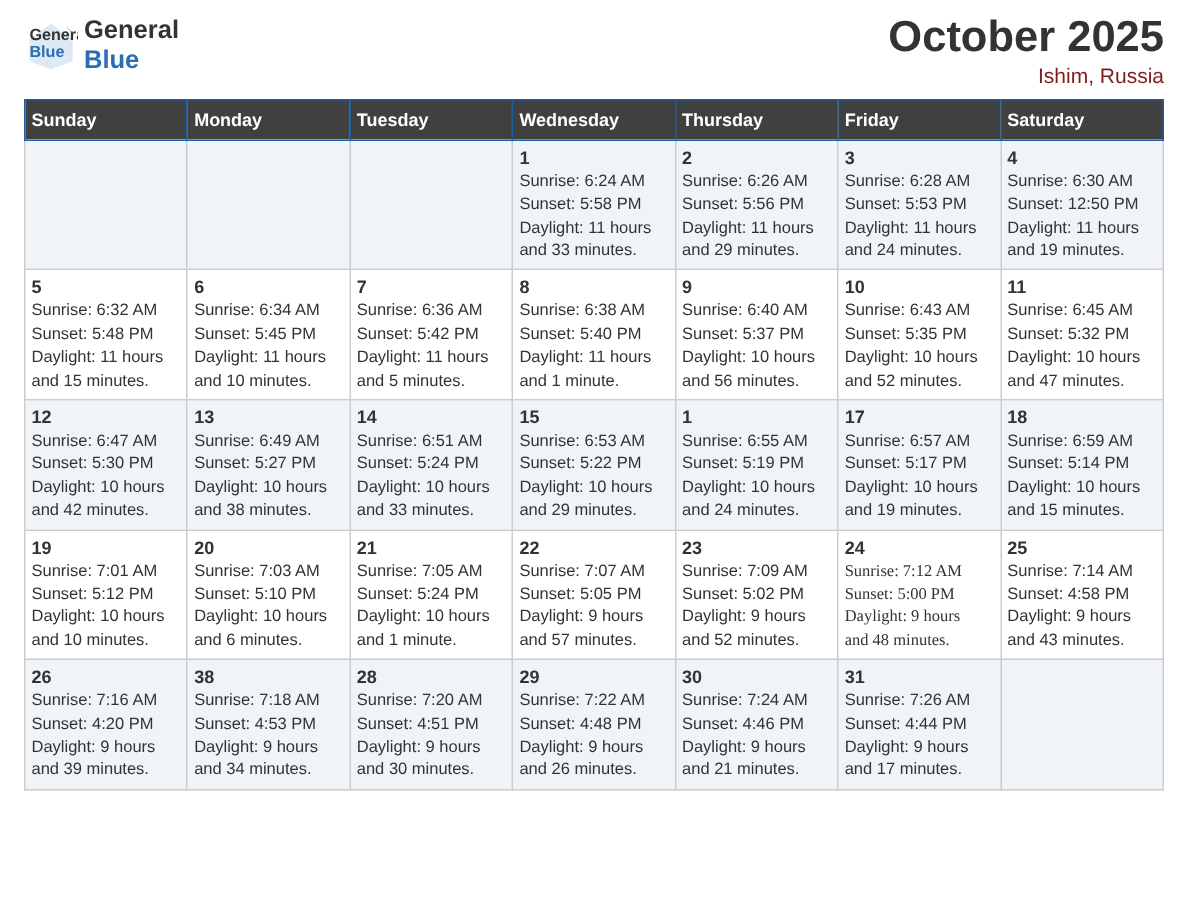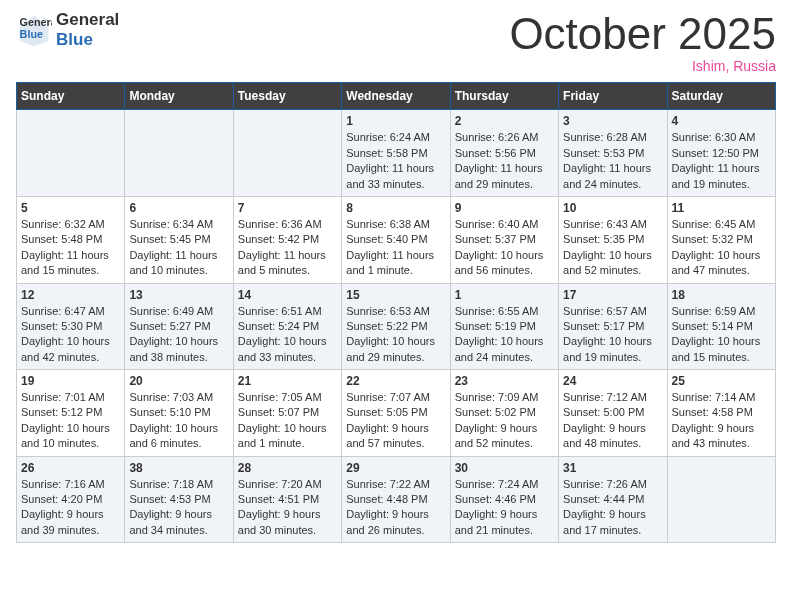--- a/index.html
+++ b/index.html
@@ -25,28 +25,28 @@
       gap: 4px;
     }
     .logo-icon {
       width: 36px;
       height: 36px;
     }
     .title-block {
       text-align: right;
     }
     .month-title {
-      font-size: 44px;
-      font-weight: normal;
+      font-size: 29px;
+      font-weight: bold;
       color: #333;
       line-height: 1.1;
     }
     .subtitle {
       font-size: 14px;
-      color: #ec4899;
+      color: #7f1d1d;
     }
     table {
       width: 100%;
       border-collapse: collapse;
       table-layout: fixed;
     }
     thead tr {
       background-color: #404040;
     }
     thead th {
@@ -273,41 +273,41 @@
           <td>
             <span class="day-num">20</span>
             <div class="cell-info" style="white-space: pre-line;">Sunrise: 7:03 AM
 Sunset: 5:10 PM
 Daylight: 10 hours
 and 6 minutes.</div>
           </td>
           <td>
             <span class="day-num">21</span>
             <div class="cell-info" style="white-space: pre-line;">Sunrise: 7:05 AM
-Sunset: 5:07 PM
+Sunset: 5:24 PM
 Daylight: 10 hours
 and 1 minute.</div>
           </td>
           <td>
             <span class="day-num">22</span>
             <div class="cell-info" style="white-space: pre-line;">Sunrise: 7:07 AM
 Sunset: 5:05 PM
 Daylight: 9 hours
 and 57 minutes.</div>
           </td>
           <td>
             <span class="day-num">23</span>
             <div class="cell-info" style="white-space: pre-line;">Sunrise: 7:09 AM
 Sunset: 5:02 PM
 Daylight: 9 hours
 and 52 minutes.</div>
           </td>
           <td>
             <span class="day-num">24</span>
-            <div class="cell-info" style="white-space: pre-line;">Sunrise: 7:12 AM
+            <div class="cell-info" style="white-space: pre-line; font-family: Liberation Serif, serif;">Sunrise: 7:12 AM
 Sunset: 5:00 PM
 Daylight: 9 hours
 and 48 minutes.</div>
           </td>
           <td>
             <span class="day-num">25</span>
             <div class="cell-info" style="white-space: pre-line;">Sunrise: 7:14 AM
 Sunset: 4:58 PM
 Daylight: 9 hours
 and 43 minutes.</div>

